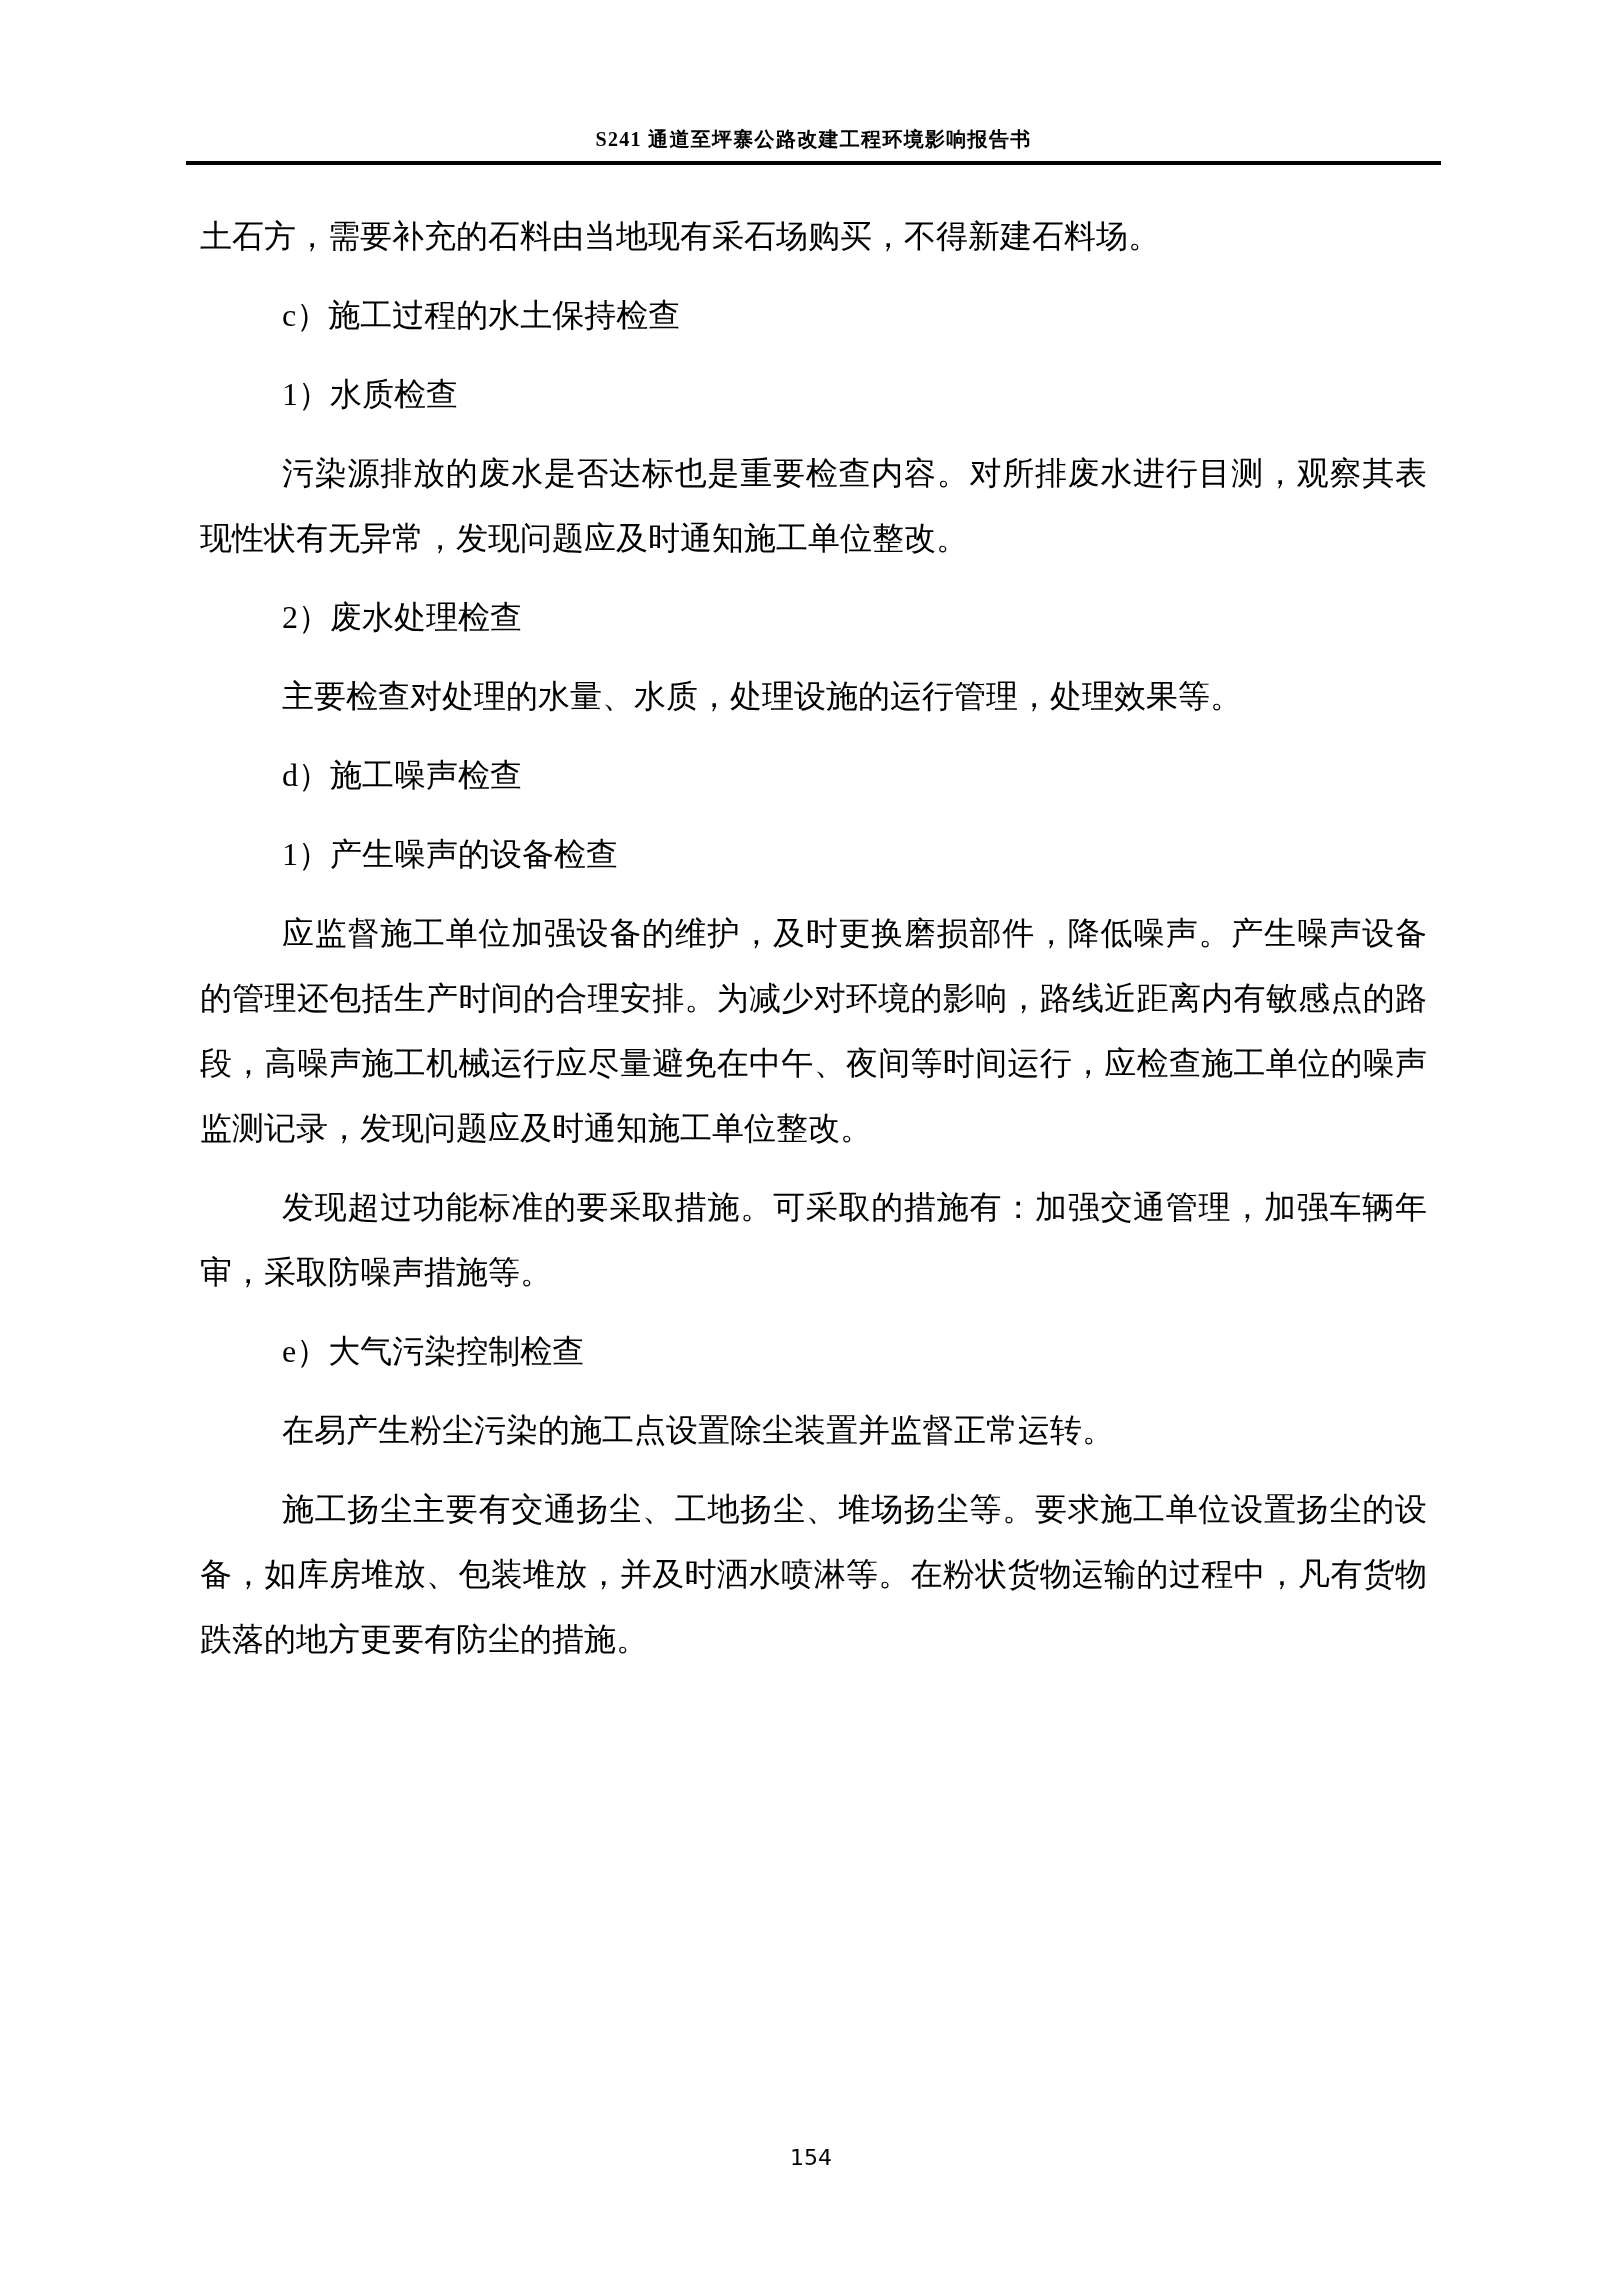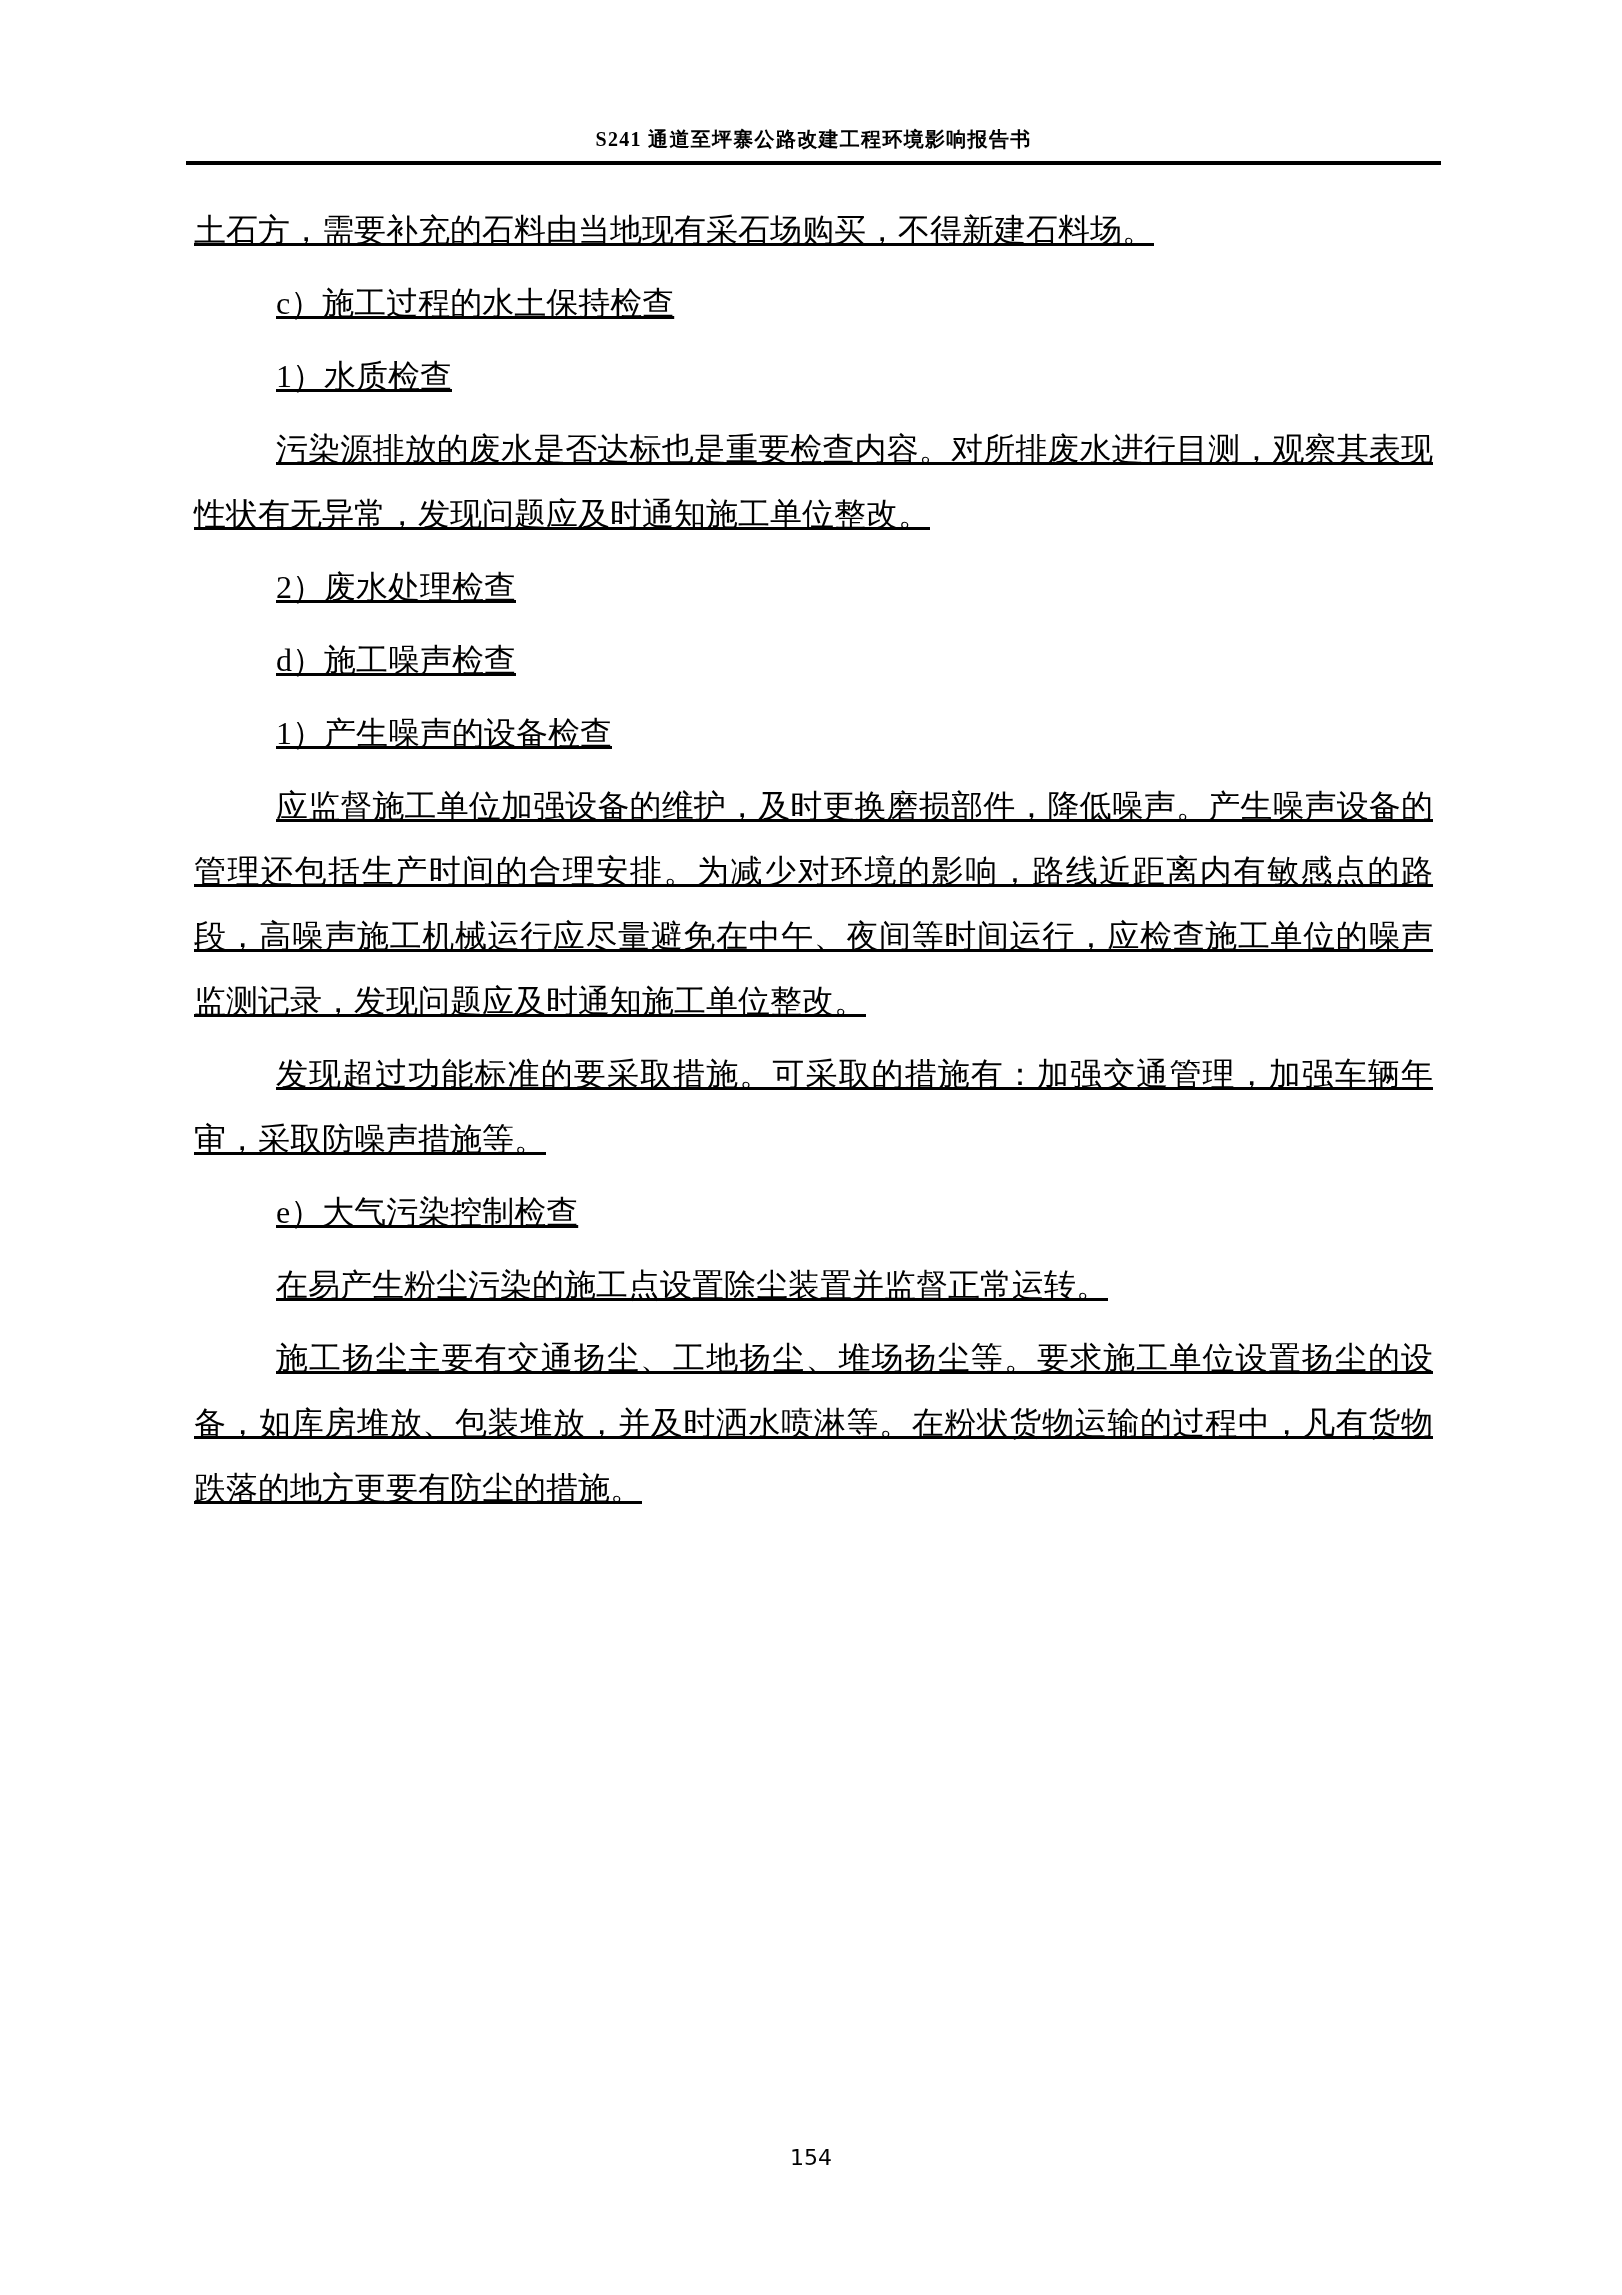--- a/index.html
+++ b/index.html
@@ -37,25 +37,24 @@
   }
   .body-text {
     position: absolute;
     left: 186px;
     top: 190px;
     width: 1255px;
     font-size: 32px;
     line-height: 65px;
   }
   .block {
-    margin: 8px;
+    margin: 14px;
     padding: 0;
     text-align: justify;
     text-align-last: left;
-    text-decoration: underline;
   }
   .block.indent {
     text-indent: 82px;
   }
   .block.cont {
     text-indent: 0;
   }
   .page-number {
     position: absolute;
     left: 0;
@@ -73,20 +72,21 @@
 
   <div class="header">S241 通道至坪寨公路改建工程环境影响报告书</div>
   <div class="header-rule"></div>
 
   <div class="body-text">
     <p class="block cont">土石方，需要补充的石料由当地现有采石场购买，不得新建石料场。</p>
     <p class="block indent">c）施工过程的水土保持检查</p>
     <p class="block indent">1）水质检查</p>
     <p class="block indent">污染源排放的废水是否达标也是重要检查内容。对所排废水进行目测，观察其表现性状有无异常，发现问题应及时通知施工单位整改。</p>
     <p class="block indent">2）废水处理检查</p>
+    <p class="block indent">主要检查对处理的水量、水质，处理设施的运行管理，处理效果等。</p>
     <p class="block indent">d）施工噪声检查</p>
     <p class="block indent">1）产生噪声的设备检查</p>
     <p class="block indent">应监督施工单位加强设备的维护，及时更换磨损部件，降低噪声。产生噪声设备的管理还包括生产时间的合理安排。为减少对环境的影响，路线近距离内有敏感点的路段，高噪声施工机械运行应尽量避免在中午、夜间等时间运行，应检查施工单位的噪声监测记录，发现问题应及时通知施工单位整改。</p>
     <p class="block indent">发现超过功能标准的要采取措施。可采取的措施有：加强交通管理，加强车辆年审，采取防噪声措施等。</p>
     <p class="block indent">e）大气污染控制检查</p>
     <p class="block indent">在易产生粉尘污染的施工点设置除尘装置并监督正常运转。</p>
     <p class="block indent">施工扬尘主要有交通扬尘、工地扬尘、堆场扬尘等。要求施工单位设置扬尘的设备，如库房堆放、包装堆放，并及时洒水喷淋等。在粉状货物运输的过程中，凡有货物跌落的地方更要有防尘的措施。</p>
   </div>
 
   <div class="page-number">154</div>

